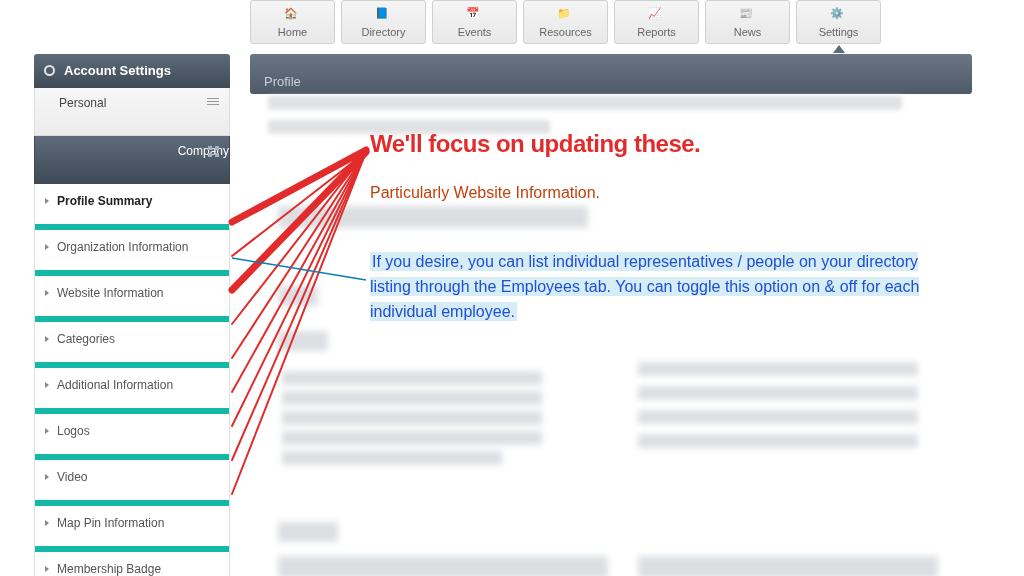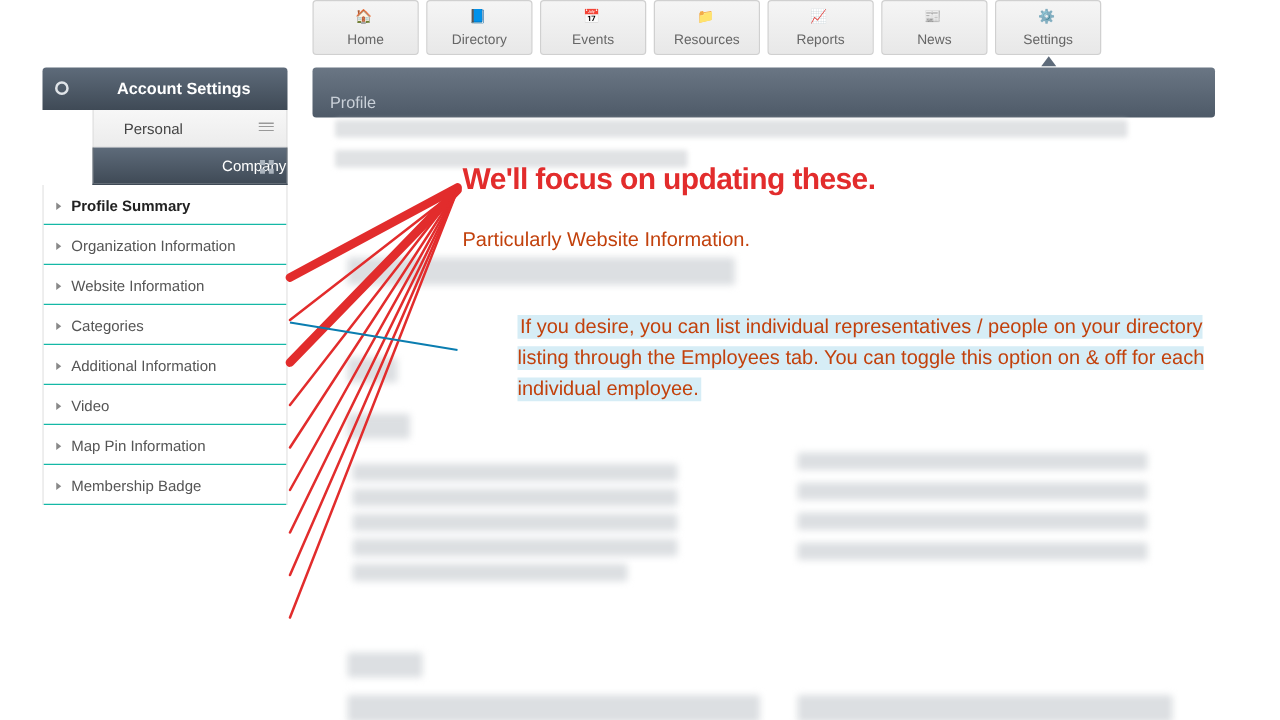--- a/index.html
+++ b/index.html
@@ -75,46 +75,44 @@
 .side-head {
   background: linear-gradient(#5e6b7a,#3f4a56);
   color: #fff;
   height: 34px;
   line-height: 34px;
   padding-left: 14px;
   font-size: 13px;
   font-weight: bold;
   border-radius: 3px 3px 0 0;
   position: relative;
-  text-align: center;
 }
 .side-head.acct::before {
   content: "";
   position: absolute;
   left: 10px;
   top: 11px;
   width: 11px;
   height: 11px;
   border: 2px solid #e0e4e8;
   border-radius: 50%;
   box-sizing: border-box;
 }
 .side-head.acct { padding-left: 30px; }
 .side-sub {
   background: linear-gradient(#f7f7f7,#ececec);
-  height: 30px;
+  height: 48px;
   line-height: 30px;
   padding-left: 24px;
   font-size: 12px;
   color: #444;
   border: 1px solid #ddd;
   border-top: none;
   position: relative;
   cursor: pointer;
-  margin-left: 40px;
 }
 .side-sub .stripes {
   position: absolute;
   right: 10px;
   top: 10px;
   width: 12px;
   height: 9px;
   background: repeating-linear-gradient(#999,#999 1px,transparent 1px,transparent 3px);
 }
 .side-sub.company {
@@ -134,26 +132,26 @@
     linear-gradient(#aab3bd,#aab3bd) 7px 0/4px 4px no-repeat,
     linear-gradient(#aab3bd,#aab3bd) 0 7px/4px 4px no-repeat,
     linear-gradient(#aab3bd,#aab3bd) 7px 7px/4px 4px no-repeat;
 }
 .side-list {
   list-style: none;
   border-left: 1px solid #e0e0e0;
   border-right: 1px solid #e0e0e0;
 }
 .side-list li {
-  height: 32px;
+  height: 46px;
   line-height: 34px;
   padding-left: 22px;
   font-size: 12px;
   color: #555;
-  border-bottom: 1px solid #14b8a6;
+  border-bottom: 6px solid #14b8a6;
   background: #fff;
   position: relative;
   cursor: pointer;
 }
 .side-list li::before {
   content: "";
   position: absolute;
   left: 10px;
   top: 14px;
   border-top: 3px solid transparent;
@@ -202,24 +200,23 @@
   left: 370px;
   color: #c2410c;
   font-size: 16px;
   margin-top: 12px;
 }
 .annot-blue {
   position: absolute;
   top: 250px;
   left: 370px;
   width: 560px;
-  color: #c2410c;
+  color: #1d4ed8;
   font-size: 16px;
   line-height: 1.55;
-  margin-left: 44px;
 }
 .annot-blue span {
   background: #d6edf6;
   padding: 1px 2px;
 }
 svg.lines {
   position: absolute;
   top: 0;
   left: 0;
   pointer-events: none;
@@ -274,20 +271,21 @@
   <div class="side-sub company">
     <span>Company</span>
     <span class="grid-ico"></span>
   </div>
   <ul class="side-list">
     <li class="bold"><span>Profile Summary</span></li>
     <li><span>Organization Information</span></li>
     <li><span>Website Information</span></li>
     <li><span>Categories</span></li>
     <li><span>Additional Information</span></li>
+    <li><span>Logos</span></li>
     <li><span>Video</span></li>
     <li><span>Map Pin Information</span></li>
     <li><span>Membership Badge</span></li>
   </ul>
 </div>
 
 <div class="blur-region">
   <div class="blur-line" style="width:90%"></div>
   <div class="blur-line" style="width:40%"></div>
   <div class="blur-block" style="top:110px;left:10px;width:310px;height:22px"></div>

